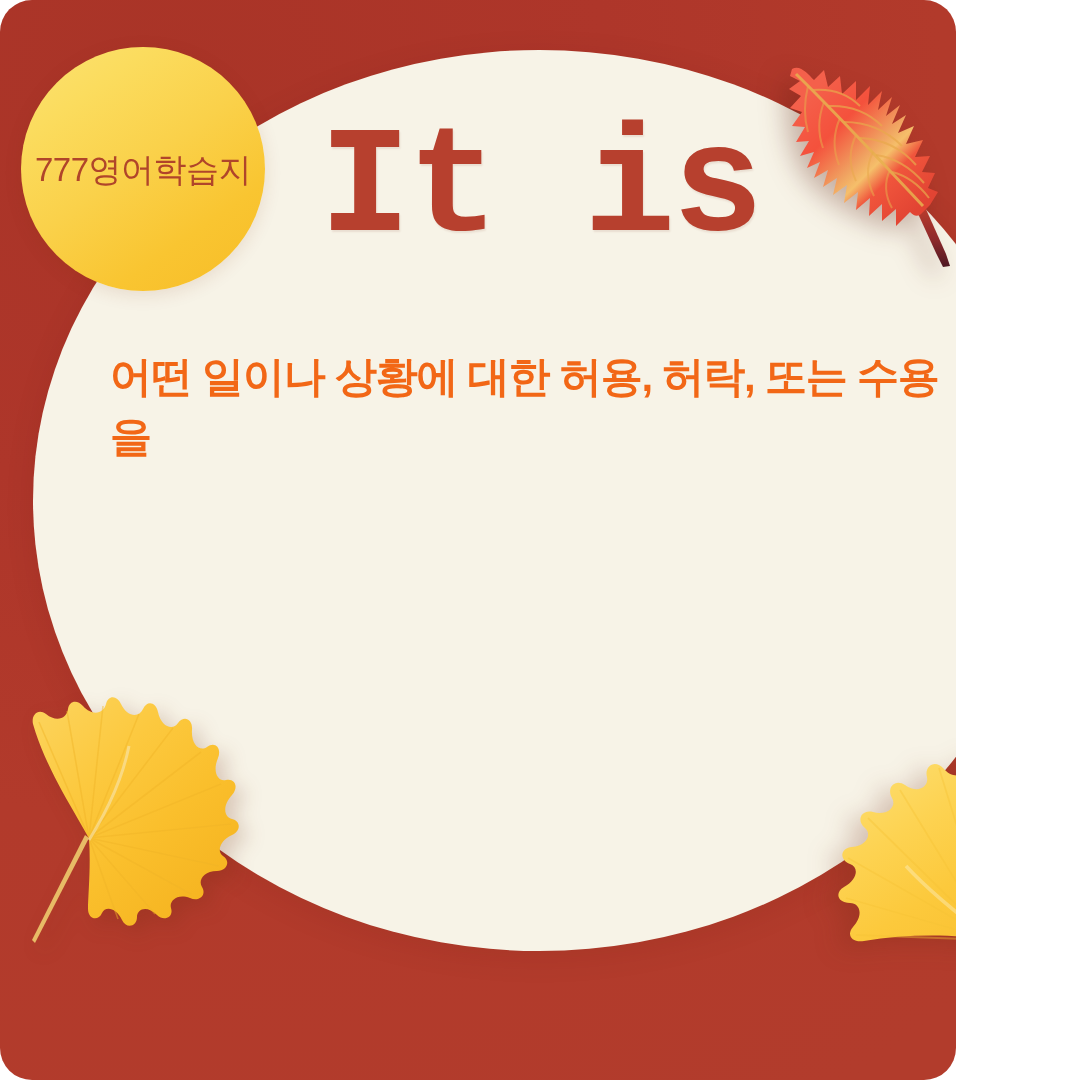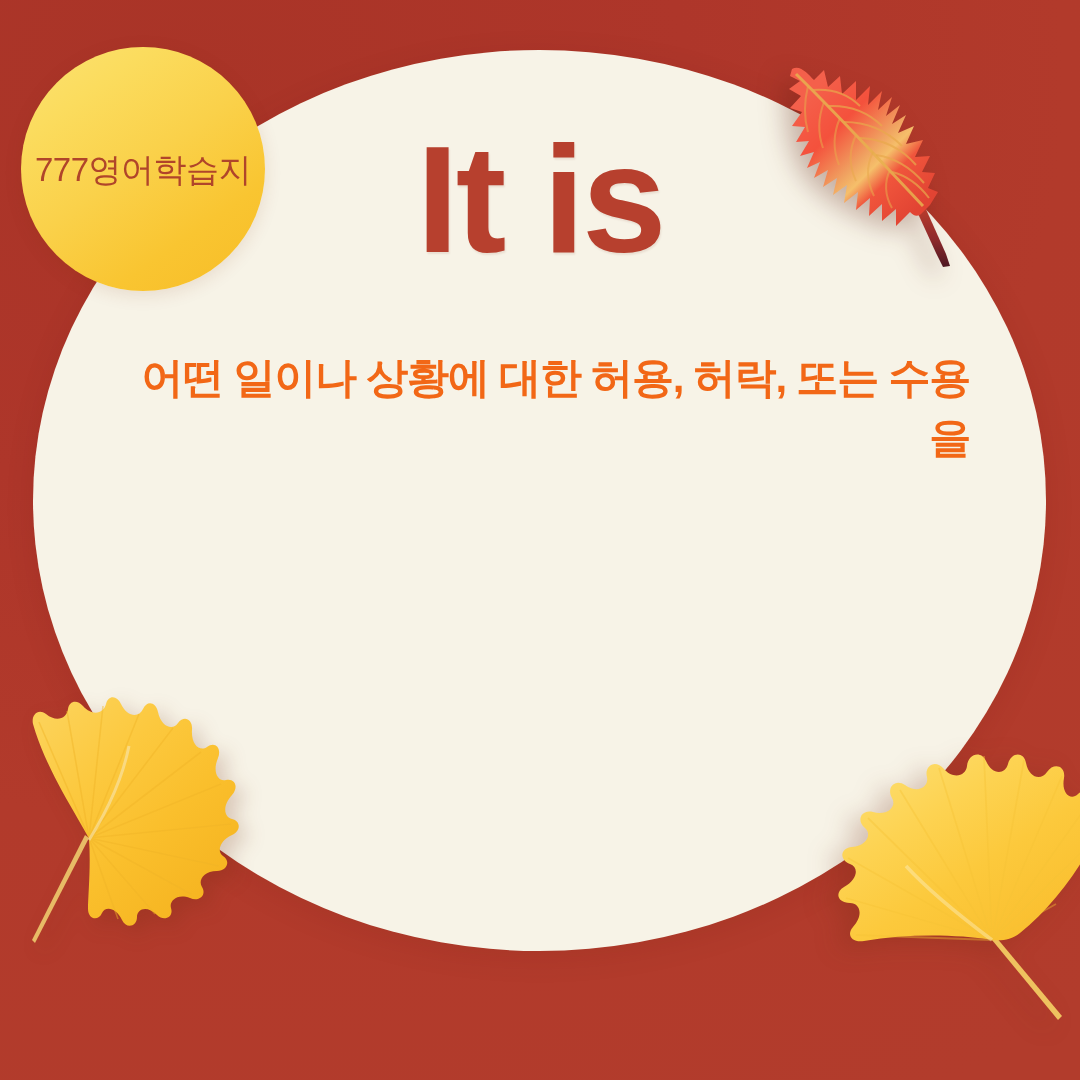--- a/index.html
+++ b/index.html
@@ -4,25 +4,26 @@
 <style>
   html, body {
     margin: 0;
     padding: 0;
     background: #ffffff;
   }
   * { box-sizing: border-box; }
 
   .card {
     position: relative;
-    width: 1080px;
+    width: 956px;
     height: 1080px;
     overflow: hidden;
     font-family: "Liberation Sans", "DejaVu Sans", sans-serif;
     background: radial-gradient(ellipse 130% 110% at 18% 8%, #a93427 0%, #ae362a 35%, #b23a2b 62%, #b23c2c 100%);
+    border-radius: 32px;
   }
 
   
   .oval {
     position: absolute;
     left: 33px;
     top: 50px;
     width: 1013px;
     height: 901px;
     background: #f7f3e7;
@@ -61,41 +62,41 @@
     width: 1080px;
     height: 1080px;
     display: flex;
     flex-direction: column;
     align-items: center;
     justify-content: flex-start;
     pointer-events: none;
   }
 
   .headline {
-    margin: 0;
-    padding-top: 120px;
+    margin: 16px;
+    padding-top: 95px;
     width: 100%;
     text-align: center;
     color: #b7402e;
     font-size: 152px;
     font-weight: 700;
     line-height: 1.04;
     letter-spacing: -3px;
-    font-family: Liberation Sans, sans-serif;
+    font-family: Liberation Mono, monospace;
     font-stretch: condensed;
     text-shadow: 1px 2px 2px rgba(120, 40, 20, 0.10);
   }
   .headline .l1 { display: block; }
   .headline .l2 { display: block; }
 
   .subtitle {
-    margin: 8px;
+    margin: 0;
     padding-top: 62px;
     width: 860px;
-    text-align: right;
+    text-align: left;
     color: #f26716;
     font-size: 42px;
     font-weight: 700;
     line-height: 1.42;
     letter-spacing: -1.2px;
   }
   .subtitle .s1 { display: block; }
   .subtitle .s2 { display: block; }
 
   

